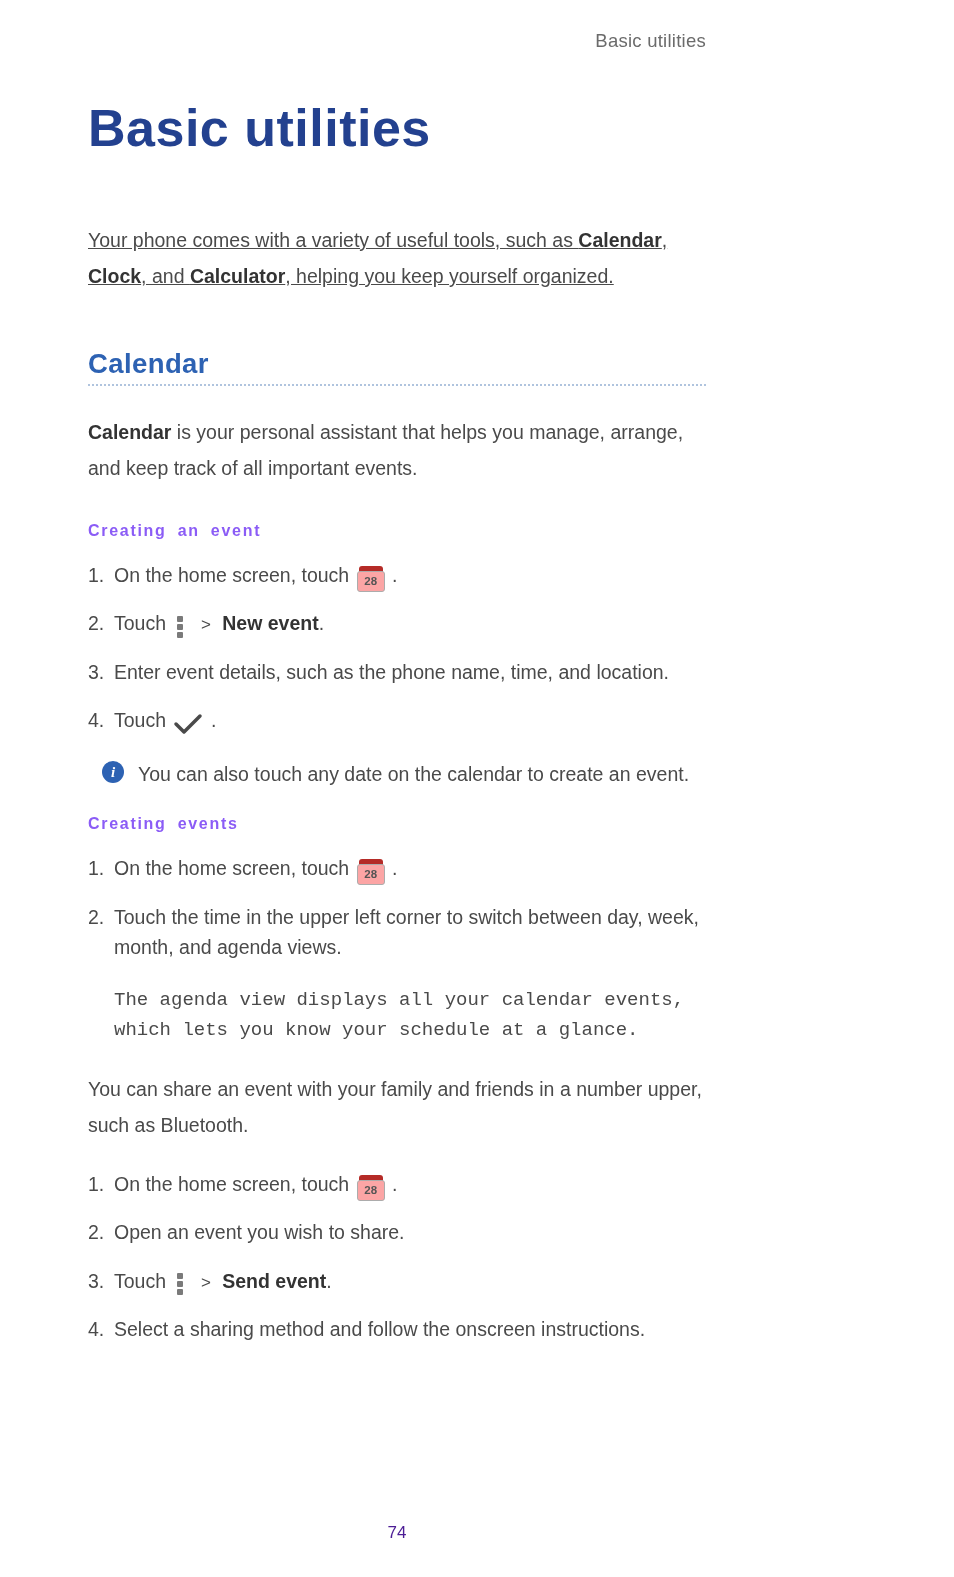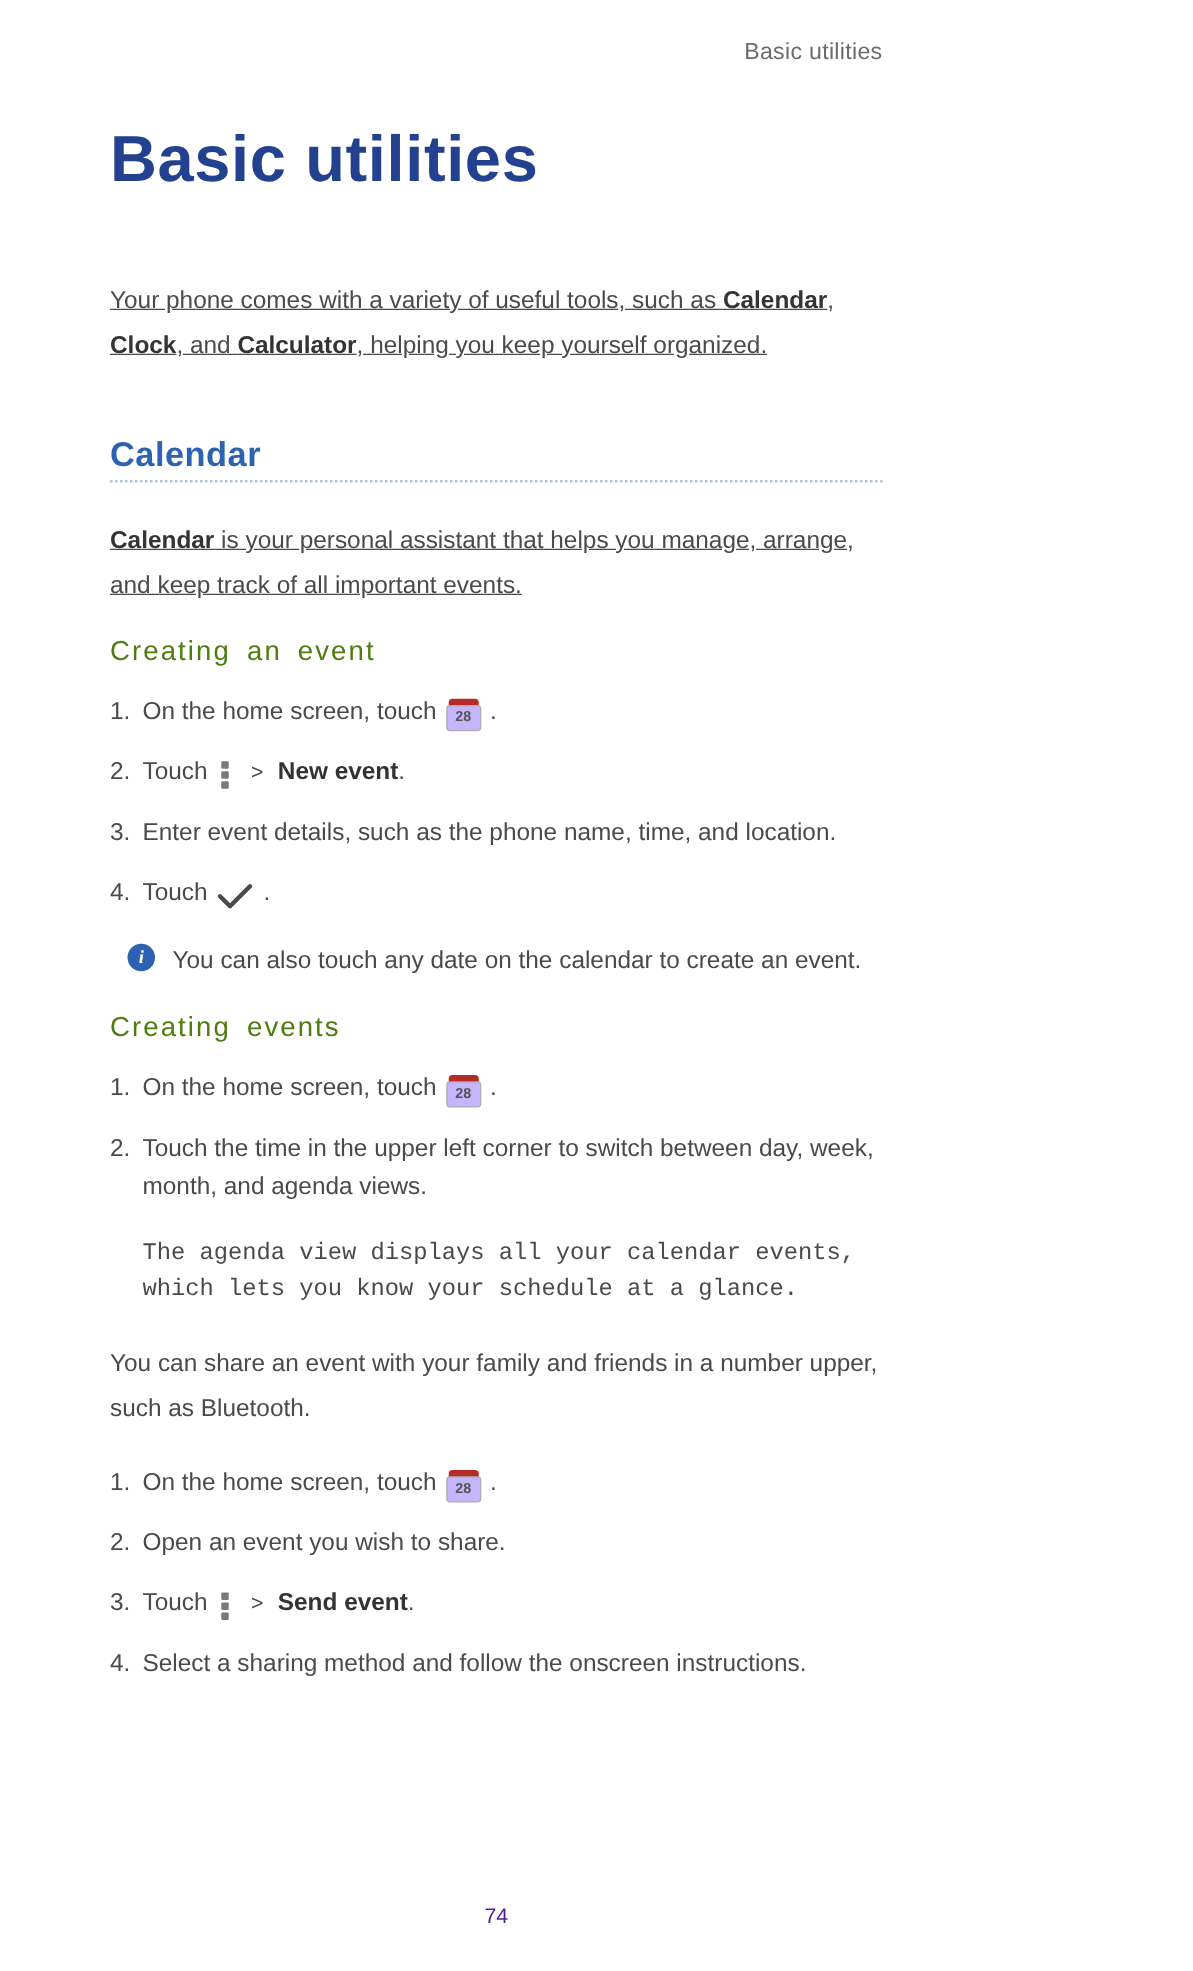--- a/index.html
+++ b/index.html
@@ -40,27 +40,26 @@
   }
   .dotted-line {
     border: none;
     border-top: 2px dotted #b0c4de;
     height: 0;
     margin-bottom: 28px;
   }
   .section-intro {
     font-size: 19.5px;
     line-height: 1.85;
-    margin-bottom: 22px;
-    text-decoration: underline;
+    margin-bottom: 36px;
   }
   .subheading {
-    font-size: 22px;
-    font-weight: 400;
-    color: #4d7c0f;
+    font-size: 16px;
+    font-weight: 700;
+    color: #8b5cf6;
     letter-spacing: 1.7px;
     word-spacing: 5px;
     margin-bottom: 20px;
   }
   ol {
     list-style: none;
     margin: 0 0 24px 0;
     padding: 0;
   }
   ol > li {
@@ -117,21 +116,21 @@
     position: absolute;
     top: 0; left: 2px;
     width: 24px; height: 6px;
     background: #b52b27;
     border-radius: 3px 3px 0 0;
   }
   .cal-icon .body {
     position: absolute;
     top: 5px; left: 0;
     width: 28px; height: 21px;
-    background: #c4b5fd;
+    background: #fca5a5;
     border-radius: 3px;
     border: 1px solid #acacac;
     display: flex;
     align-items: center;
     justify-content: center;
   }
   .cal-icon .body span {
     font-size: 11.5px;
     color: #555;
     font-weight: 600;

